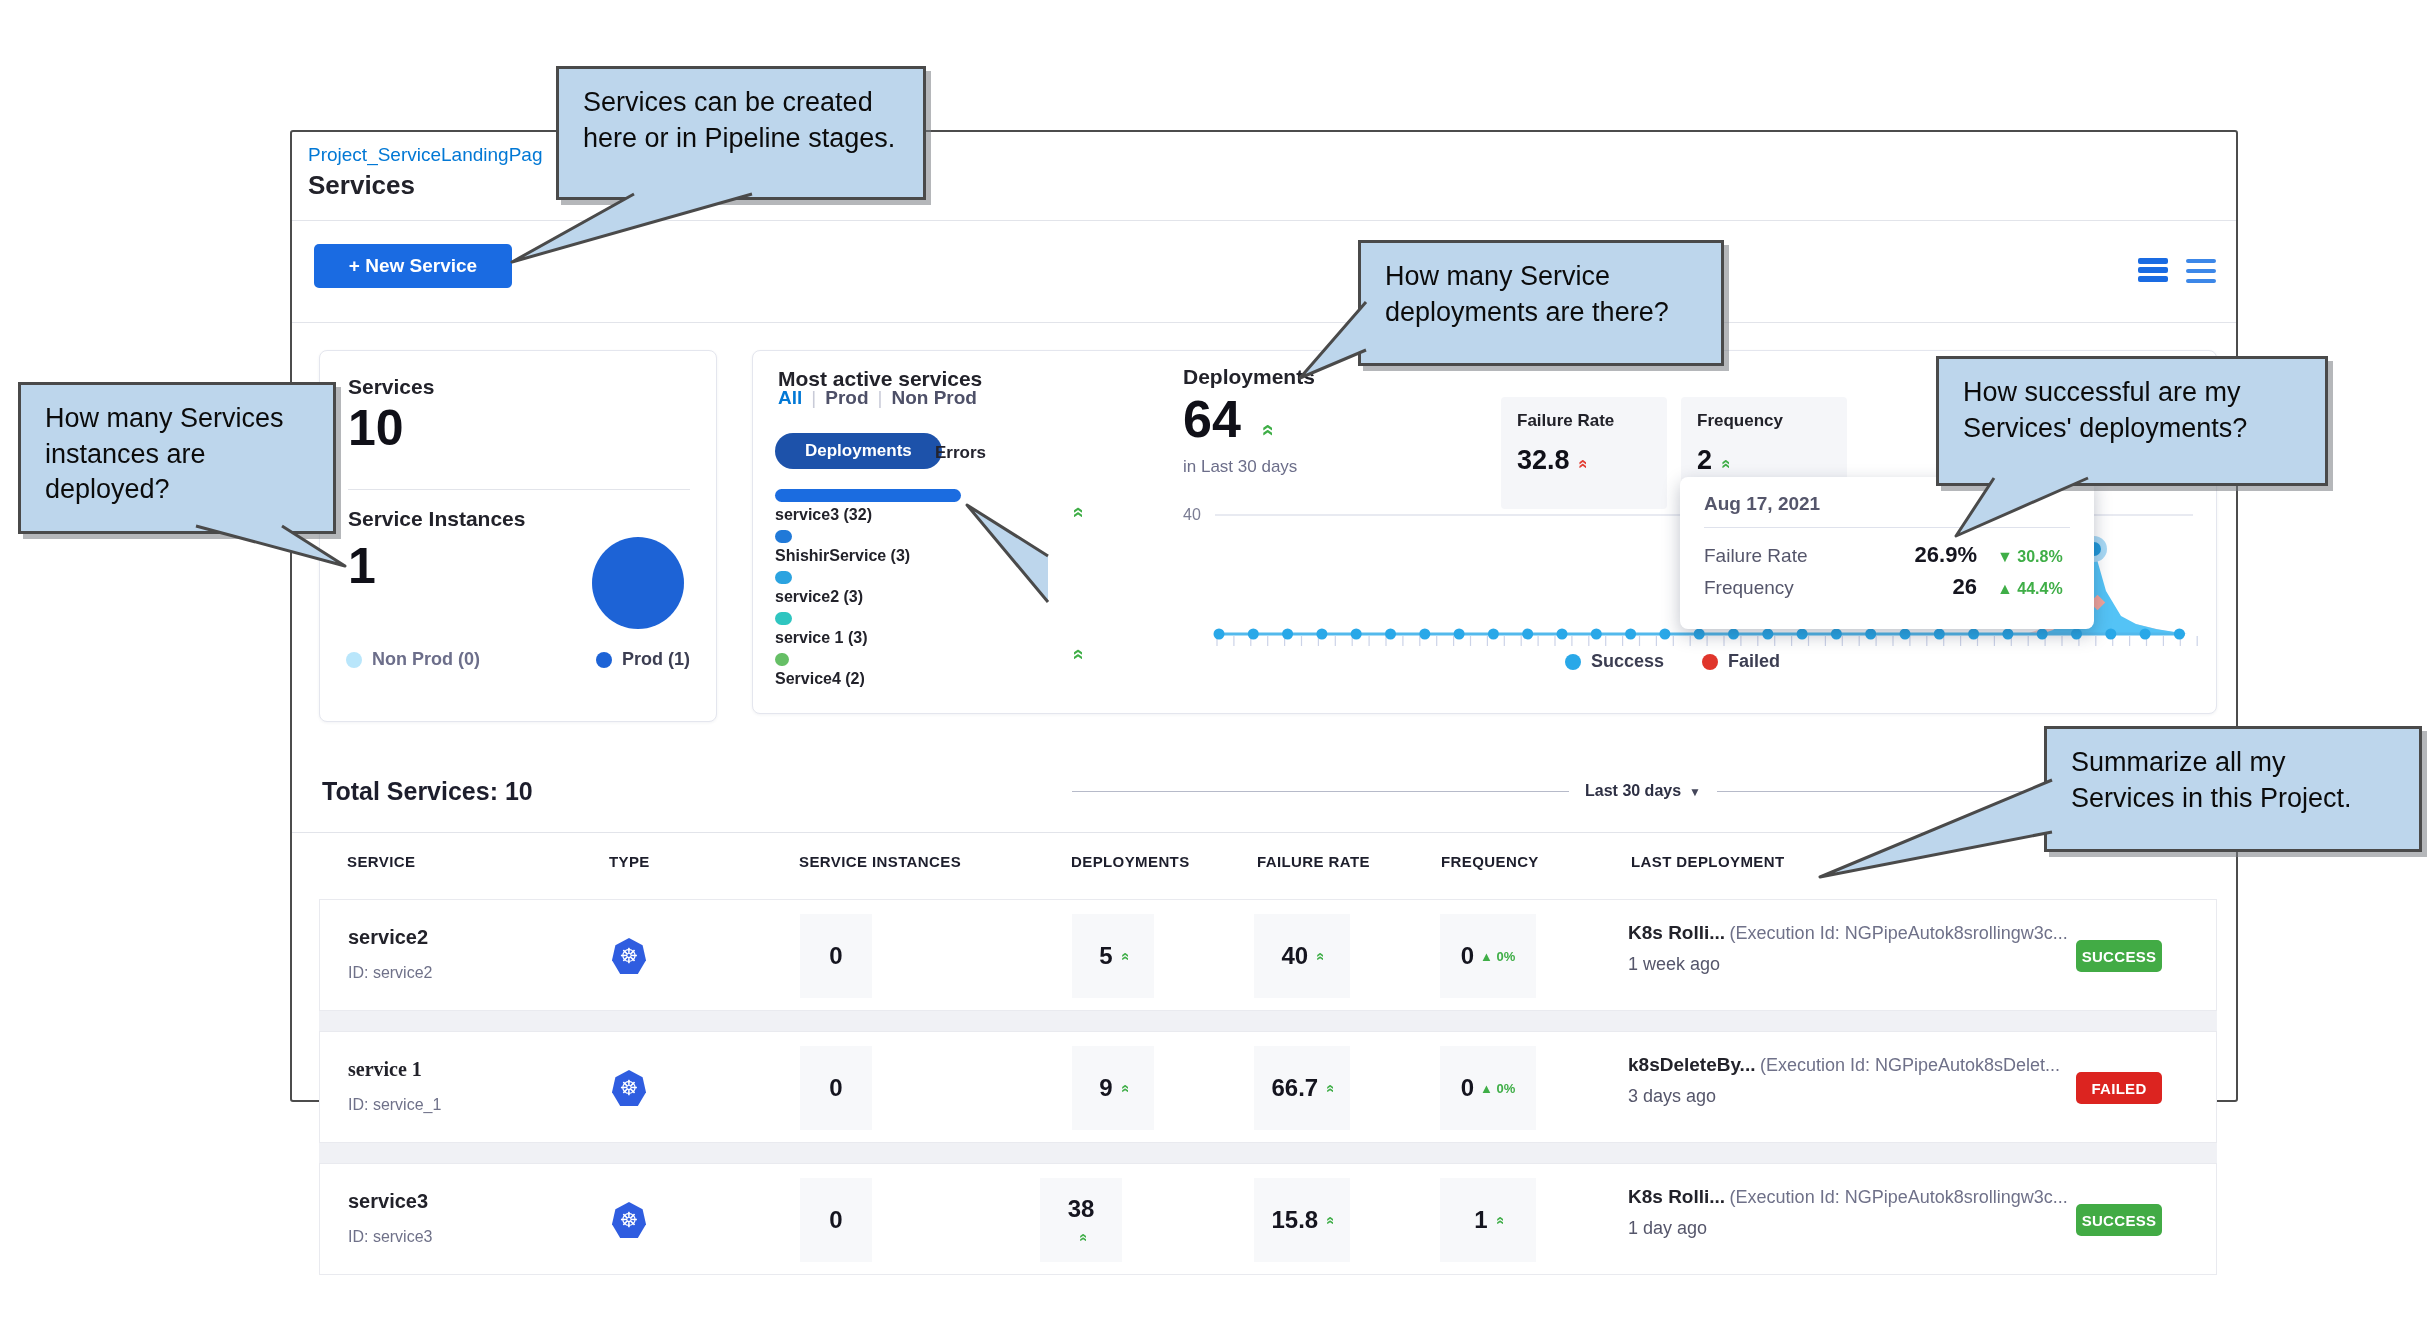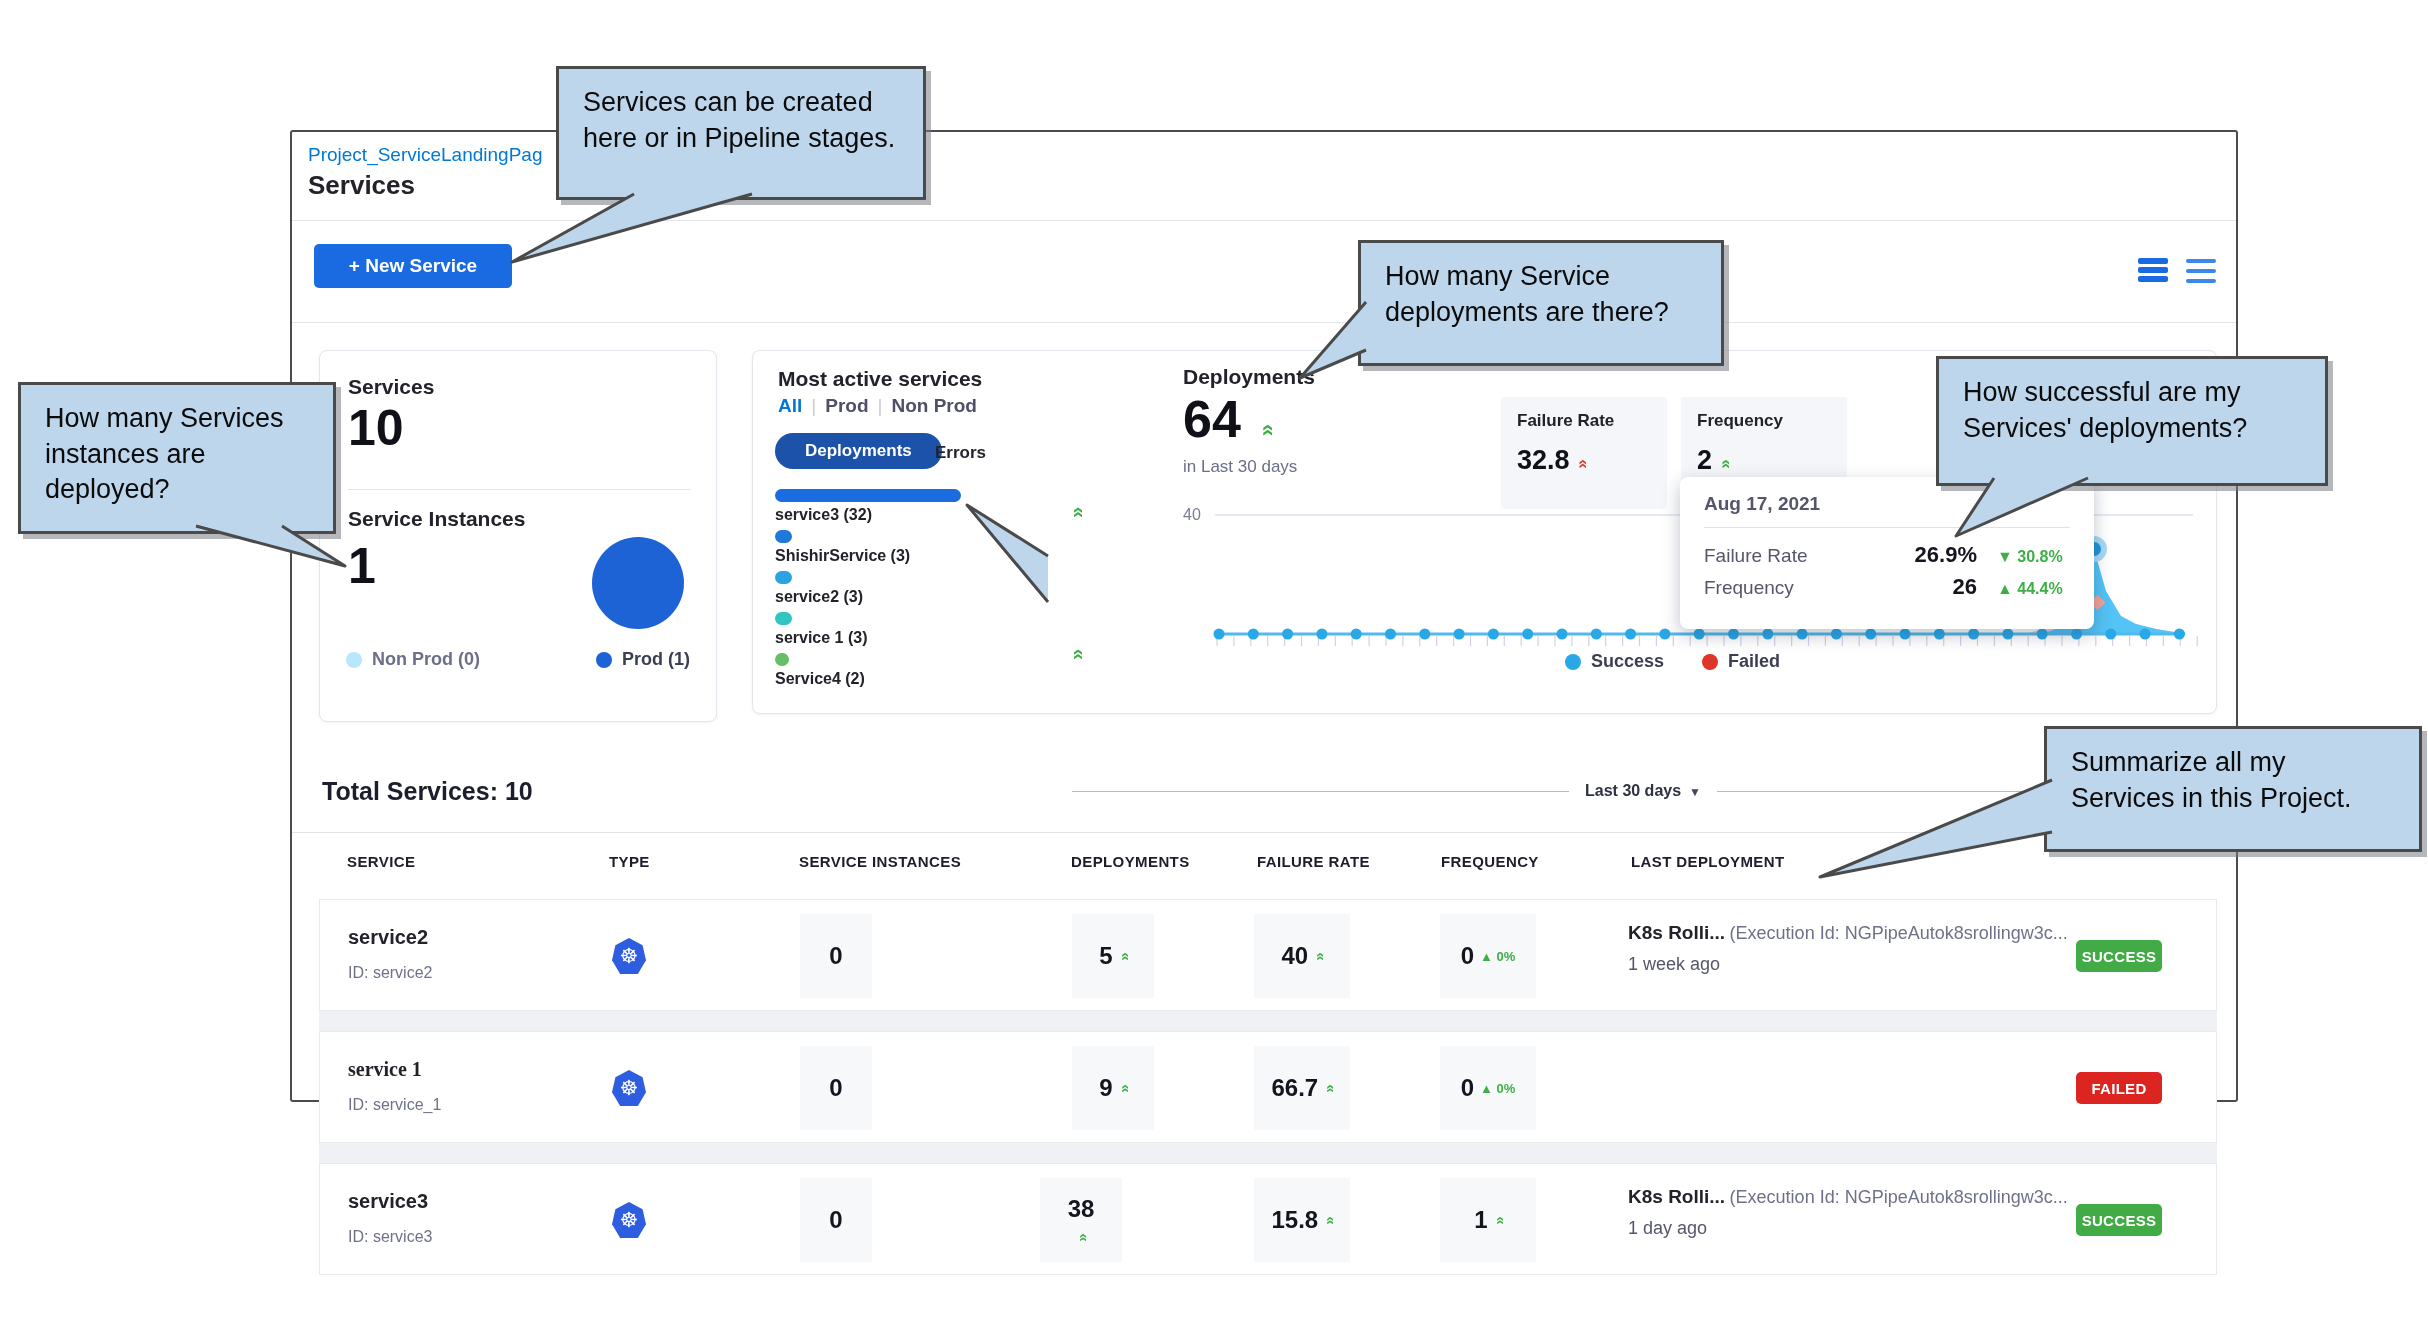--- a/index.html
+++ b/index.html
@@ -128,21 +128,21 @@
         <span>Non Prod (0)</span>
       </div>
       <div class="abs legend-item pie-legend" style="left:276px; top:298px;">
         <span class="dot" style="background: rgb(29, 99, 214);"></span>
         <span>Prod (1)</span>
       </div>
     </div>
 
     <div class="card" style="left:460px; top:218px; width:1465px; height:364px;">
       <div class="abs card-label" style="left:25px; top:16px;">Most active services</div>
-      <div class="abs filters" style="left:25px; top:44px;">
+      <div class="abs filters" style="left:25px; top:36px;">
         <span class="active">All</span><span class="sep">|</span><span>Prod</span><span class="sep">|</span><span>Non Prod</span>
       </div>
       <div class="abs pill" style="left:22px; top:82px;">Deployments</div>
       <div class="abs errors-toggle" style="left:182px; top:92px;">Errors</div>
 
       <div class="abs" style="left:22px; top:138px; width:340px;">
         <div>
           <div class="activity-bar" style="width: 185.6px; background: rgb(27, 108, 224);"></div>
           <div class="activity-label">service3 (32)</div>
         </div>
@@ -368,20 +368,25 @@
               <span class="chev" style="font-size:15px;">»</span>
             </div>
           <div class="cellbox" style="left:934px; width:96px;">
               <span class="cellnum">66.7</span>
               <span class="chev" style="font-size:15px;">»</span>
             </div>
           <div class="cellbox" style="left:1120px; width:96px;">
               <span class="cellnum">0</span>
               <span class="freq-change">▲ 0%</span>
             </div>
+          <div class="abs" style="left:1308px; top:22px;">
+            <span class="dep-name">k8sDeleteBy...</span>
+            <span class="dep-exec">(Execution Id: NGPipeAutok8sDelet...</span>
+            <div class="dep-time">3 days ago</div>
+          </div>
           <div class="status-badge" style="left: 1756px; top: 40px; background: rgb(220, 36, 32);">FAILED</div>
         </div>
 
         <div class="trow-card">
           <div class="abs svc-name" style="left:28px; top:26px;">service3</div>
           <div class="abs svc-id" style="left:28px; top:56px;">ID: service3</div>
           <div class="abs k8s" style="left:292px; top:38px;">☸</div>
           <div class="cellbox" style="left:480px; width:72px;">
               <span class="cellnum">0</span>
             </div>

